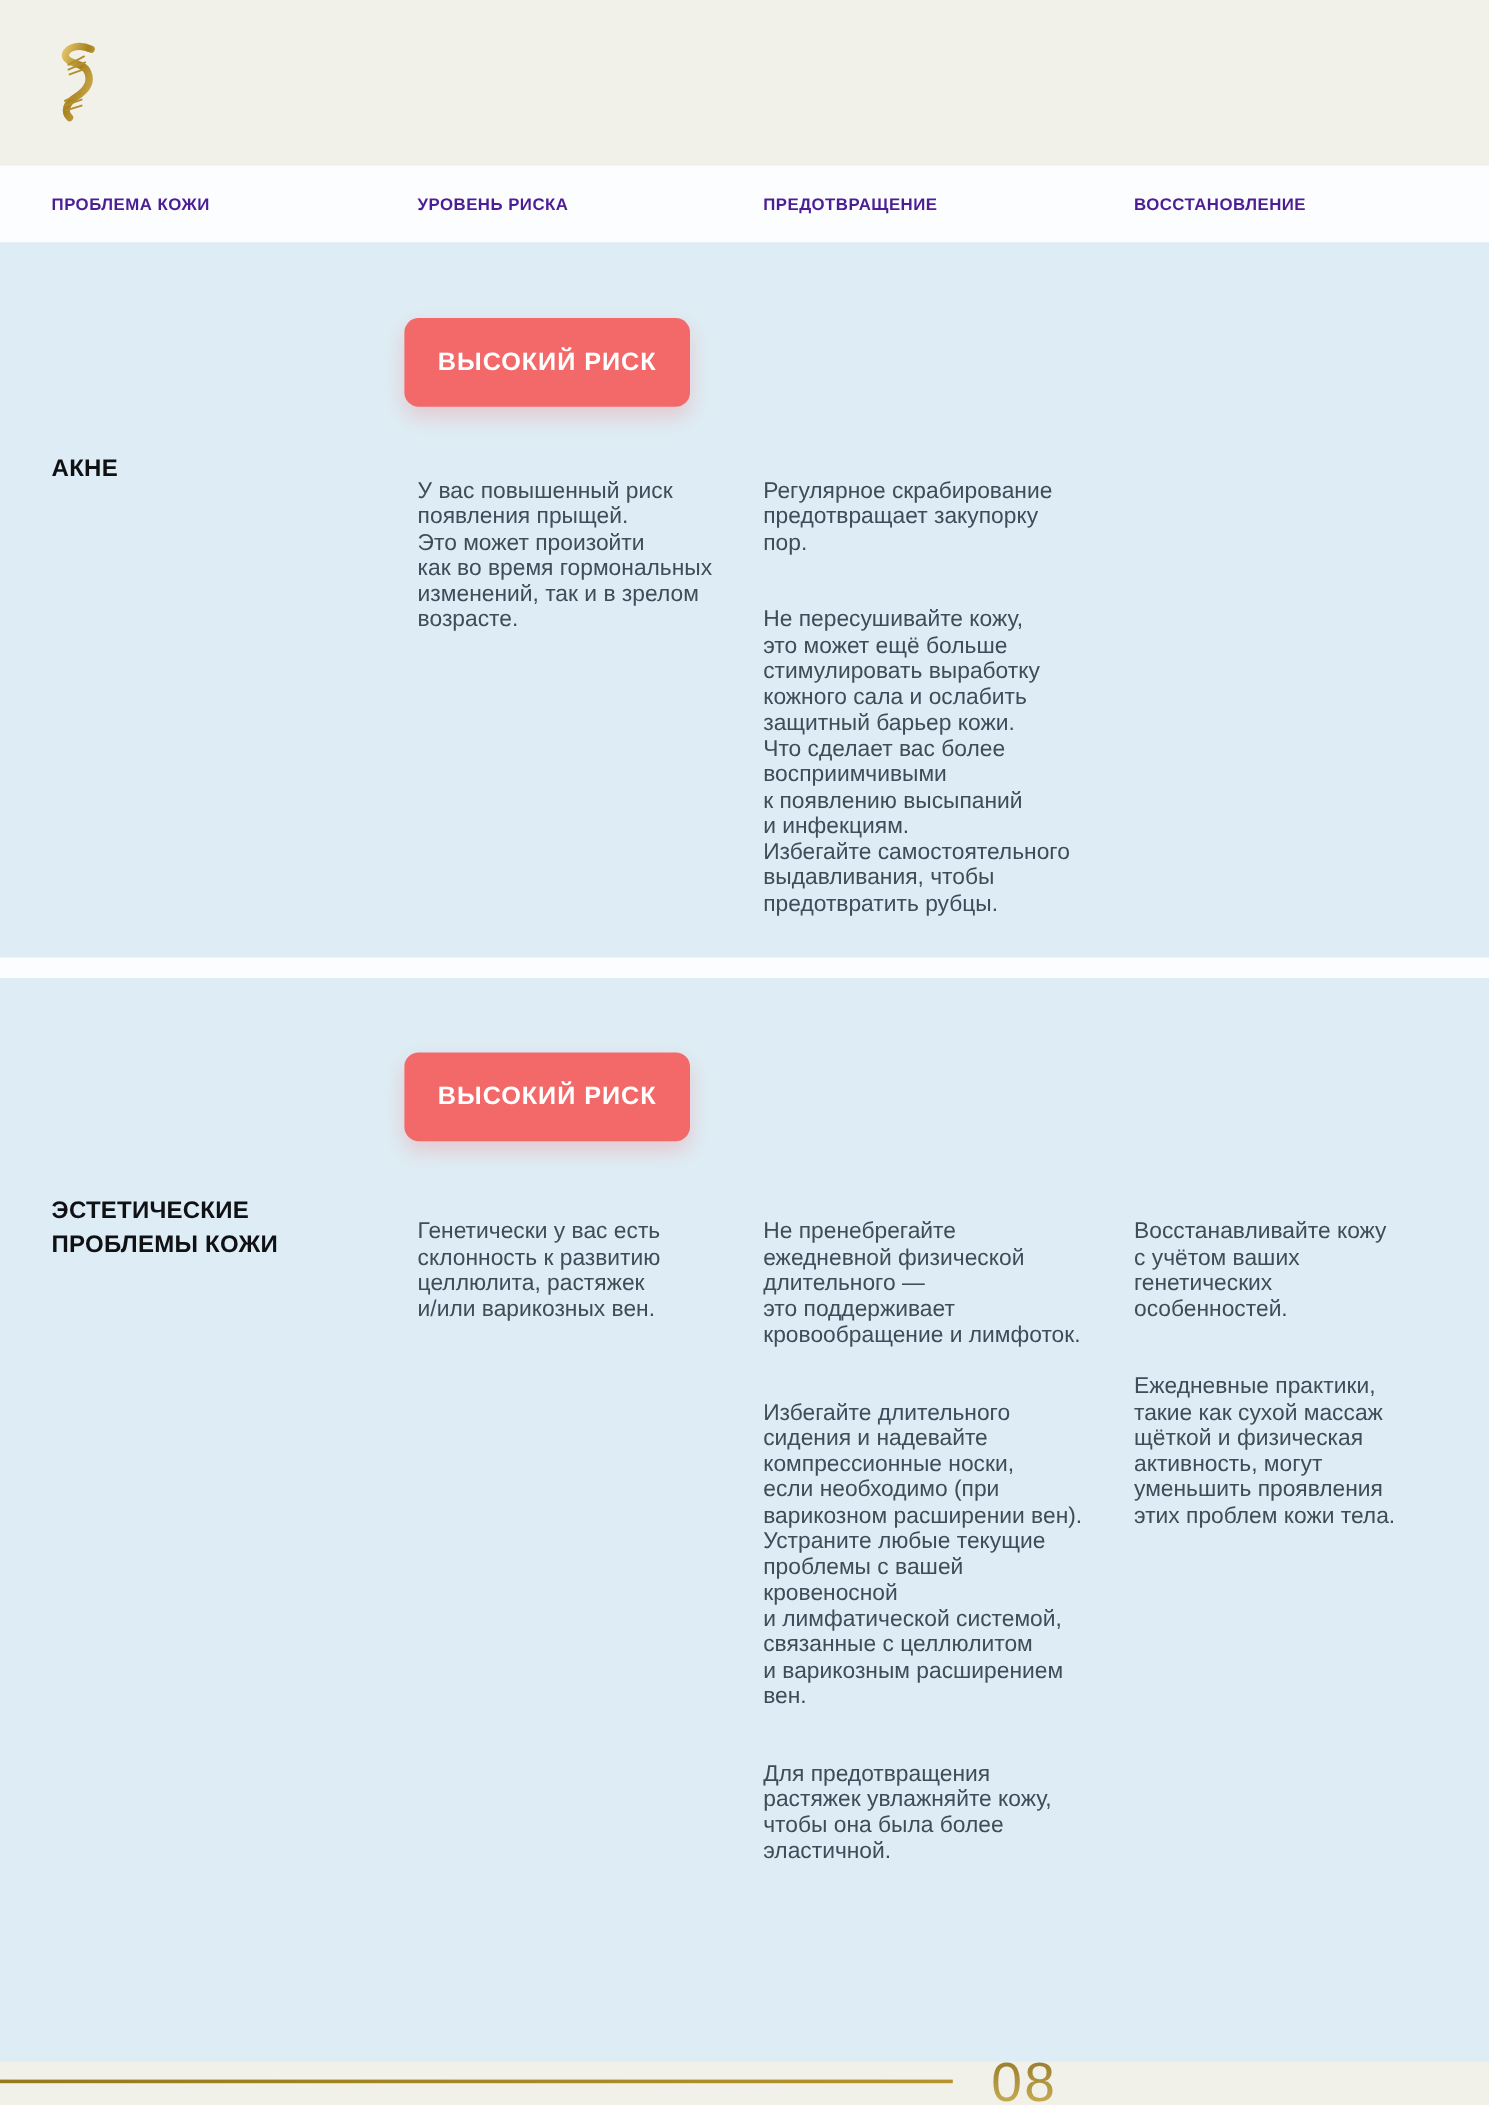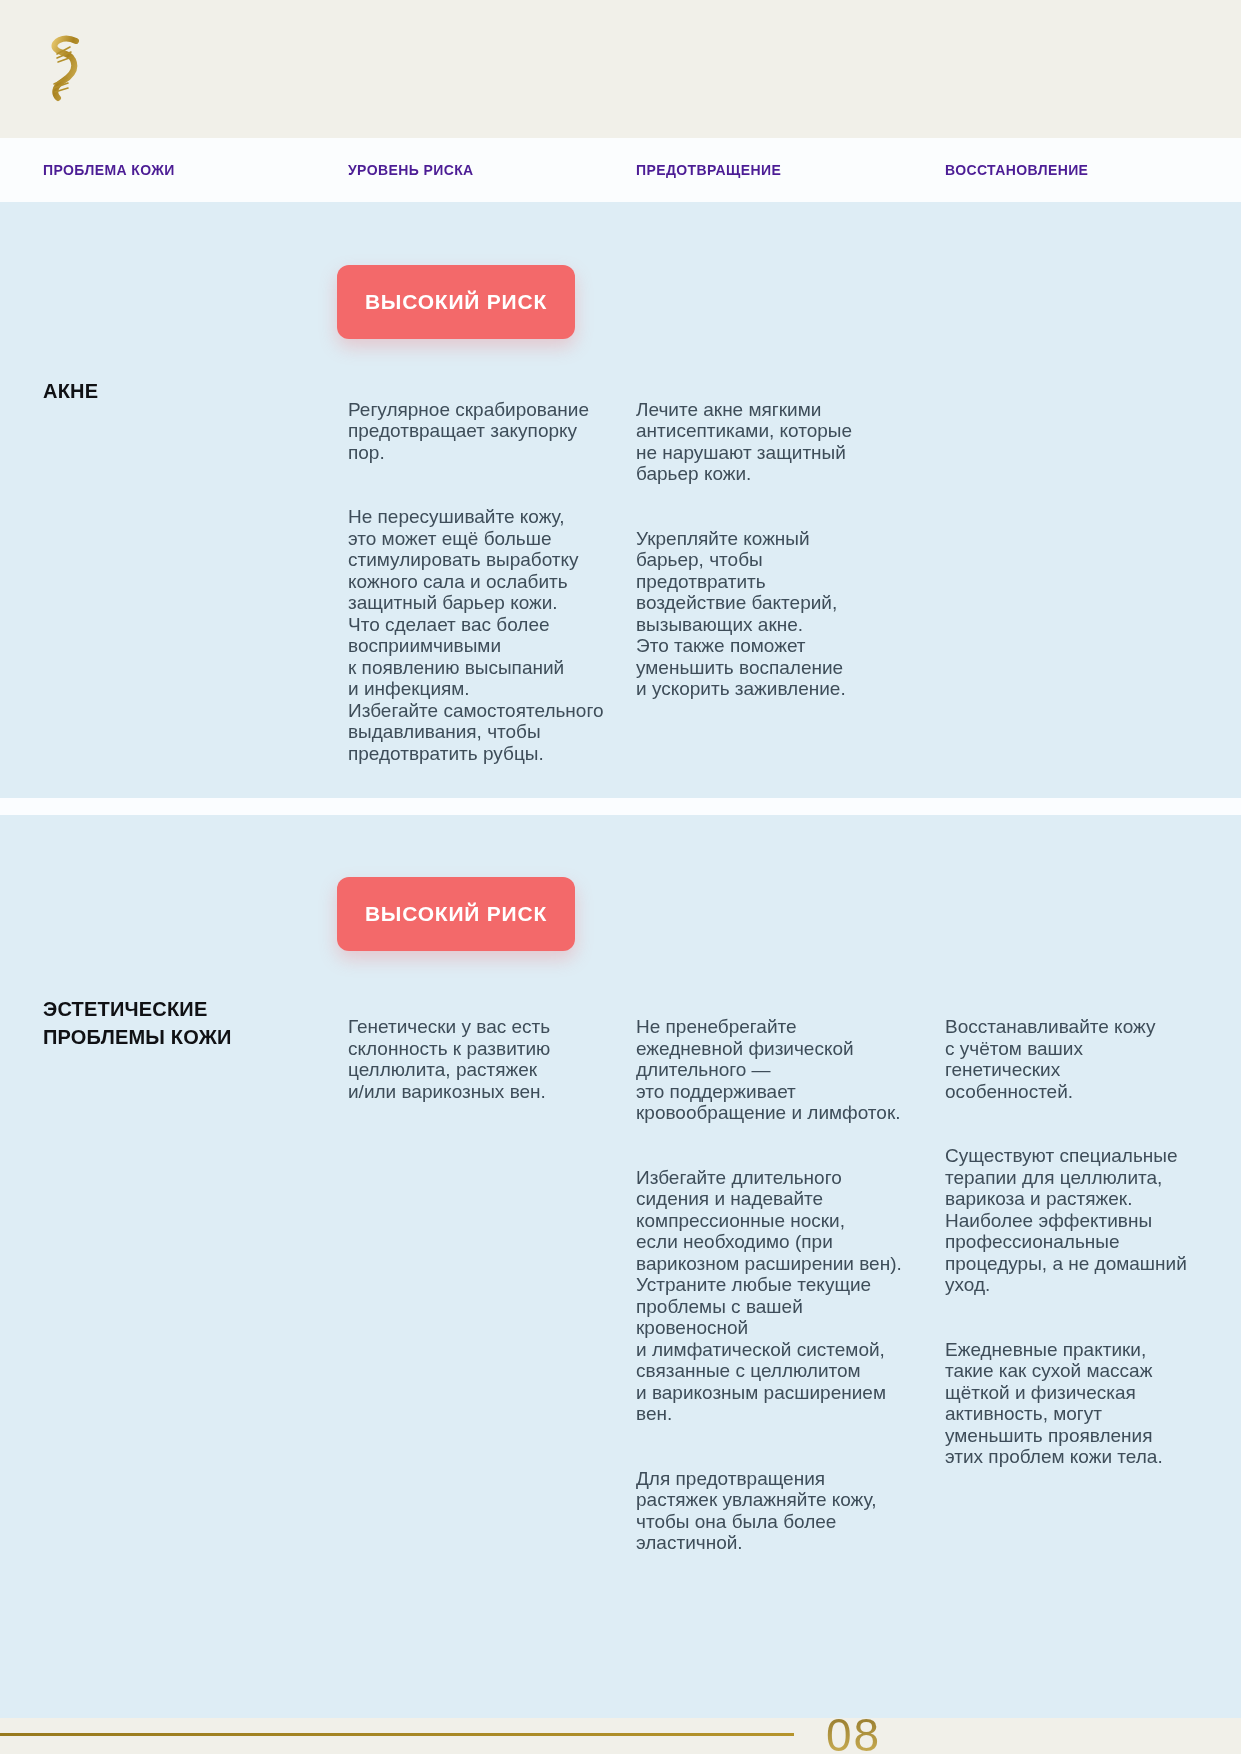--- a/index.html
+++ b/index.html
@@ -137,49 +137,43 @@
     <span>УРОВЕНЬ РИСКА</span>
     <span>ПРЕДОТВРАЩЕНИЕ</span>
     <span>ВОССТАНОВЛЕНИЕ</span>
   </div>
 
   <section class="risk-section sec1">
     <div class="badge">ВЫСОКИЙ РИСК</div>
     <div class="row">
       <div class="col col-problem">АКНЕ</div>
       <div class="col">
+        <p>У вас повышенный риск
+появления прыщей.
+Это может произойти
+как во время гормональных
+изменений, так и в зрелом
+возрасте.</p>
+      </div>
+      <div class="col">
         <p>Регулярное скрабирование
 предотвращает закупорку
 пор.</p>
         <p>Не пересушивайте кожу,
 это может ещё больше
 стимулировать выработку
 кожного сала и ослабить
 защитный барьер кожи.
 Что сделает вас более
 восприимчивыми
 к появлению высыпаний
 и инфекциям.
 Избегайте самостоятельного
 выдавливания, чтобы
 предотвратить рубцы.</p>
-      </div>
-      <div class="col">
-        <p>Лечите акне мягкими
-антисептиками, которые
-не нарушают защитный
-барьер кожи.</p>
-        <p>Укрепляйте кожный
-барьер, чтобы
-предотвратить
-воздействие бактерий,
-вызывающих акне.
-Это также поможет
-уменьшить воспаление
-и ускорить заживление.</p>
       </div>
     </div>
   </section>
 
   <div class="section-gap"></div>
 
   <section class="risk-section sec2">
     <div class="badge">ВЫСОКИЙ РИСК</div>
     <div class="row">
       <div class="col col-problem">ЭСТЕТИЧЕСКИЕ
@@ -211,27 +205,20 @@
         <p>Для предотвращения
 растяжек увлажняйте кожу,
 чтобы она была более
 эластичной.</p>
       </div>
       <div class="col">
         <p>Восстанавливайте кожу
 с учётом ваших
 генетических
 особенностей.</p>
-        <p>Существуют специальные
-терапии для целлюлита,
-варикоза и растяжек.
-Наиболее эффективны
-профессиональные
-процедуры, а не домашний
-уход.</p>
         <p>Ежедневные практики,
 такие как сухой массаж
 щёткой и физическая
 активность, могут
 уменьшить проявления
 этих проблем кожи тела.</p>
       </div>
     </div>
   </section>
 

